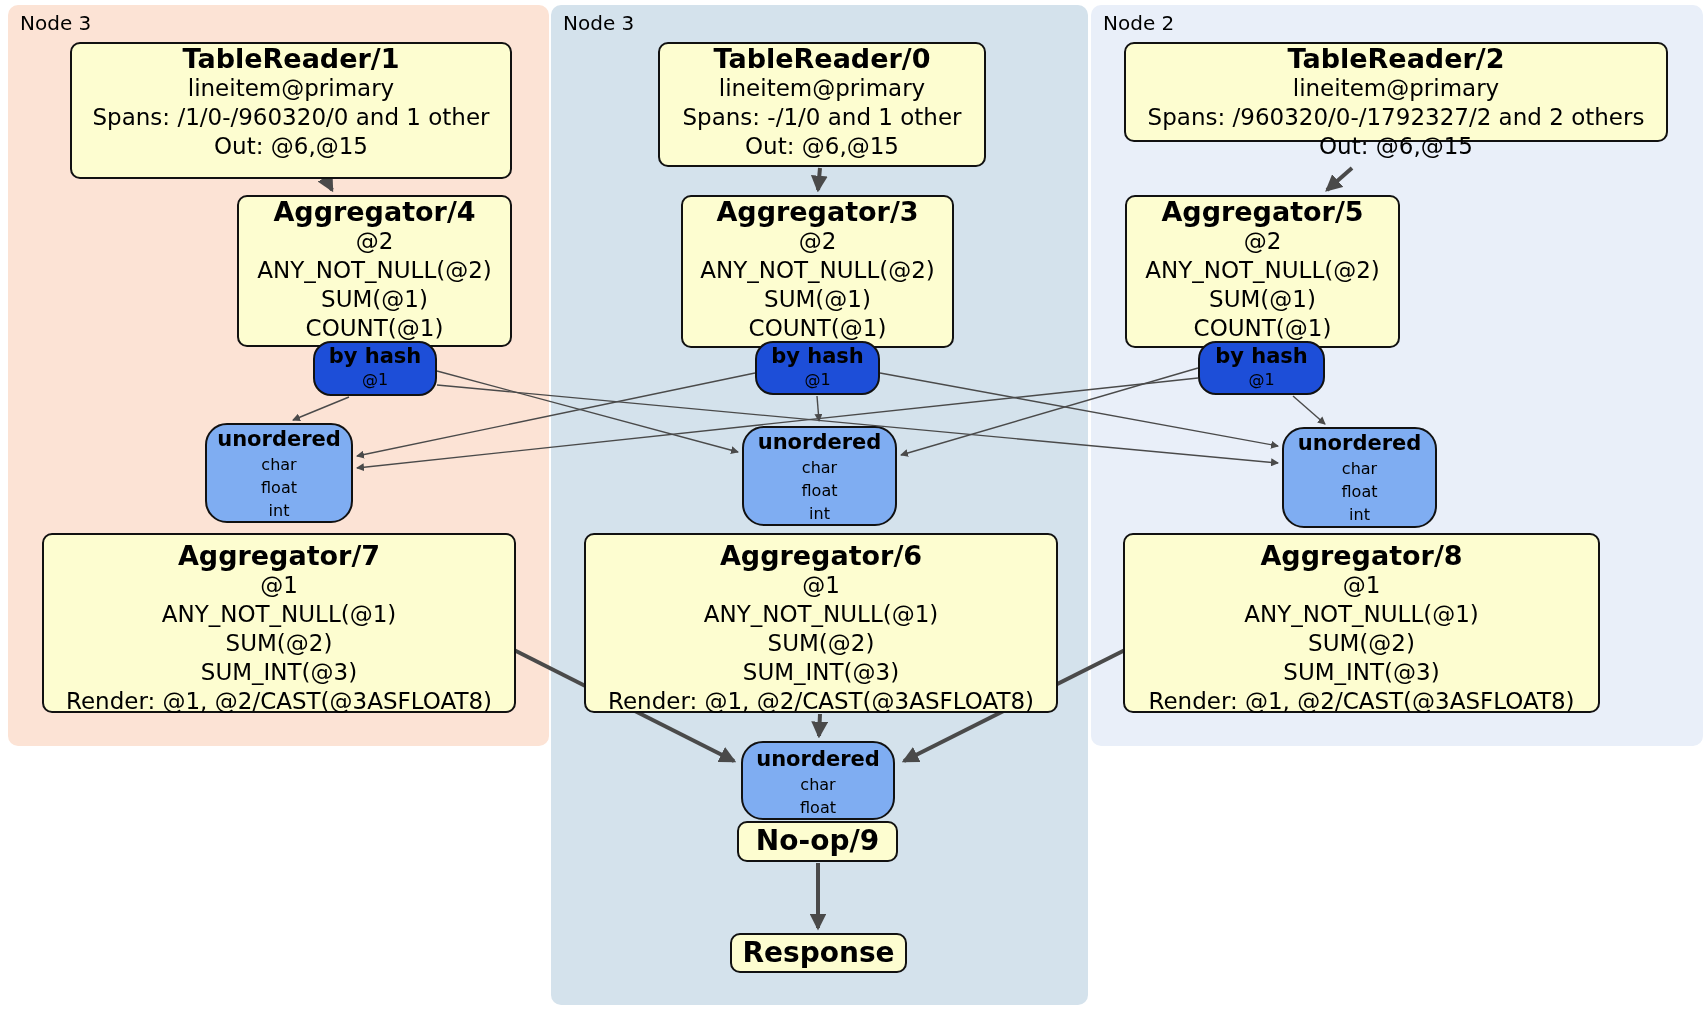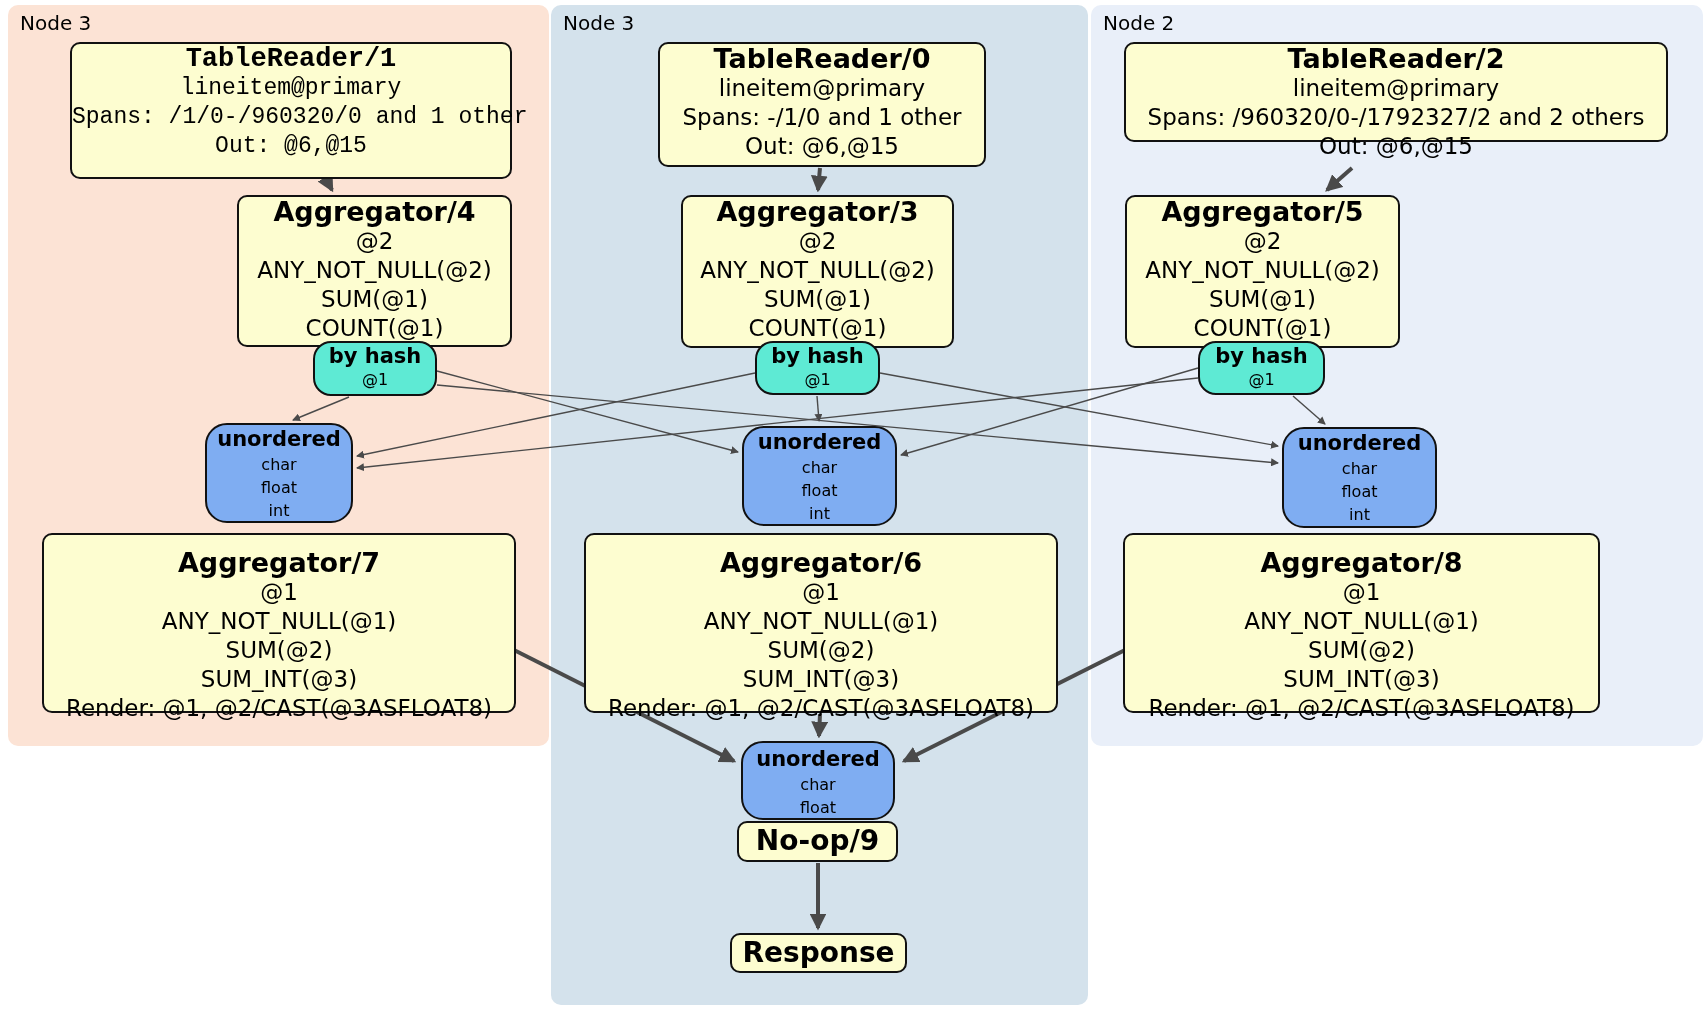--- a/index.html
+++ b/index.html
@@ -11,34 +11,34 @@
   #group-node1{left:551px;top:5px;width:537px;height:1000px;background:#D4E2EC;}
   #group-node2{left:1091px;top:5px;width:612px;height:741px;background:#E9EFF9;}
   .group-label{position:absolute;font-size:20px;line-height:24px;color:#000;}
 
   #edges{position:absolute;left:0;top:0;width:1706px;height:1016px;}
 
   .box{position:absolute;box-sizing:border-box;background:#FDFDD0;border:2px solid #111;
        border-radius:10px;text-align:center;overflow:visible;}
   .box .title{font-weight:bold;font-size:27px;line-height:30px;white-space:nowrap;}
   .box .line{font-size:23px;line-height:29px;white-space:nowrap;}
-  .pad2{padding-top:13px;}
-
-  .router{background:#5eead4;border-radius:18px;}
+  .pad2{padding-top:6px;}
+
+  .router{background:#1d4ed8;border-radius:18px;}
   .router .title{font-size:21px;line-height:26px;}
   .router .line{font-size:16px;line-height:21px;}
 
   .sync{background:#7FADF2;border-radius:22px;}
   .sync .title{font-size:21px;line-height:28px;}
   .sync .line{font-size:16px;line-height:23px;}
 
   .plain .title{font-size:28px;line-height:35px;}
 
   
-  #tr1 {left:70px;  top:42px;  width:442px; height:137px;font-family:Liberation Mono, monospace;}
+  #tr1 {left:70px;  top:42px;  width:442px; height:137px;}
   #tr0 {left:658px; top:42px;  width:328px; height:125px;}
   #tr2 {left:1124px;top:42px;  width:544px; height:100px;}
   #agg4{left:237px; top:195px; width:275px; height:152px;}
   #agg3{left:681px; top:195px; width:273px; height:153px;}
   #agg5{left:1125px;top:195px; width:275px; height:153px;}
   #bh1 {left:313px; top:341px; width:124px; height:55px;}
   #bh2 {left:755px; top:341px; width:125px; height:54px;}
   #bh3 {left:1198px;top:341px; width:127px; height:54px;}
   #u1  {left:205px; top:423px; width:148px; height:100px;}
   #u2  {left:742px; top:426px; width:155px; height:100px;}

